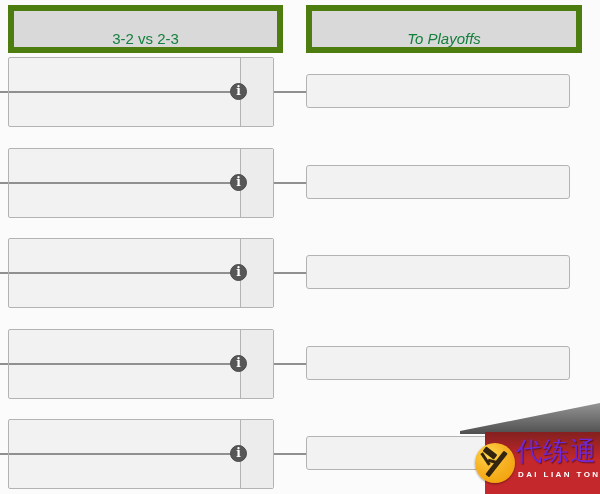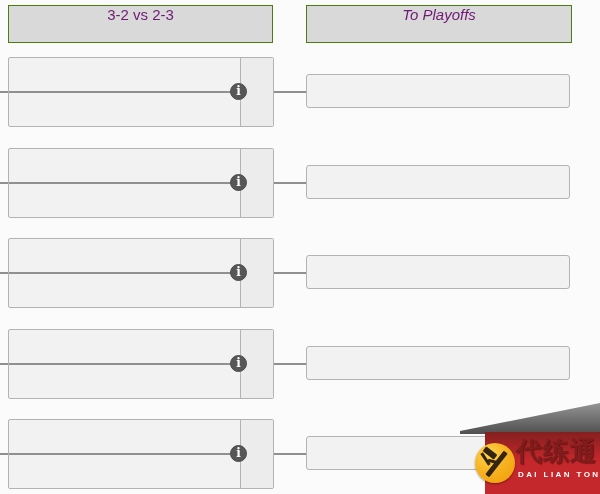--- a/index.html
+++ b/index.html
@@ -1,21 +1,21 @@
 <!DOCTYPE html>
 <html><head>
 <meta charset="utf-8">
 <style>
   html,body{margin:0;padding:0;}
   body{font-family:"Liberation Sans","DejaVu Sans",sans-serif;}
   #screen{position:relative;width:600px;height:494px;background:#fbfbfb;overflow:hidden;}
 
   
-  .hdr{position:absolute;top:5px;height:36px;background:#d9d9d9;border:1px solid #4d7c0f;
-       display:flex;align-items:flex-start;justify-content:center;font-size:15px;color:#701a75;}
+  .hdr{position:absolute;top:5px;height:36px;background:#d9d9d9;border:6px solid #4d7c0f;
+       display:flex;align-items:flex-end;justify-content:center;font-size:15px;color:#15803d;}
   .hdr-left{left:8px;width:263px;}
   .hdr-right{left:306px;width:264px;font-style:italic;}
 
   
   .row{position:absolute;left:0;width:600px;height:0;}
   .connector{position:absolute;left:0;top:-1px;width:306px;height:2px;background:#909090;}
   .match-box{position:absolute;left:8px;top:-35px;width:264px;height:68px;
              background:#f2f2f2;border:1px solid #b3b3b3;border-radius:2px;}
   .team-cell{position:absolute;left:0;right:0;height:33px;font-size:12px;color:#444;
              display:flex;align-items:center;padding:0 6px;box-sizing:border-box;}
@@ -48,21 +48,21 @@
            box-shadow:0 1px 2px rgba(0,0,0,.4);overflow:hidden;}
   .hammer{position:absolute;left:19px;top:6px;width:5px;height:30px;background:#33250f;
           transform:rotate(38deg);border-radius:1px;}
   .hammer-head{position:absolute;left:8px;top:7px;width:14px;height:6px;background:#33250f;
                transform:rotate(38deg);border-radius:1px;}
   .stroke-a{position:absolute;left:9px;top:9px;width:3px;height:14px;background:#33250f;
             transform:rotate(-34deg);}
   .stroke-b{position:absolute;left:13px;top:17px;width:10px;height:3px;background:#33250f;
             transform:rotate(14deg);}
   .wm-cn{position:absolute;left:76px;top:36px;width:84px;font-size:26px;line-height:30px;
-         font-weight:bold;color:#7f1d1d;letter-spacing:1px;white-space:nowrap;
+         font-weight:normal;color:#6d28d9;letter-spacing:1px;white-space:nowrap;
          text-shadow:1px 1px 1px rgba(60,0,0,.55);}
   .wm-en{position:absolute;left:78px;top:70px;font-size:8px;font-weight:bold;color:#fff;
          letter-spacing:2.4px;white-space:nowrap;}
 </style>
 </head>
 <body>
 
 <div id="screen">
 
   <div class="hdr hdr-left">

